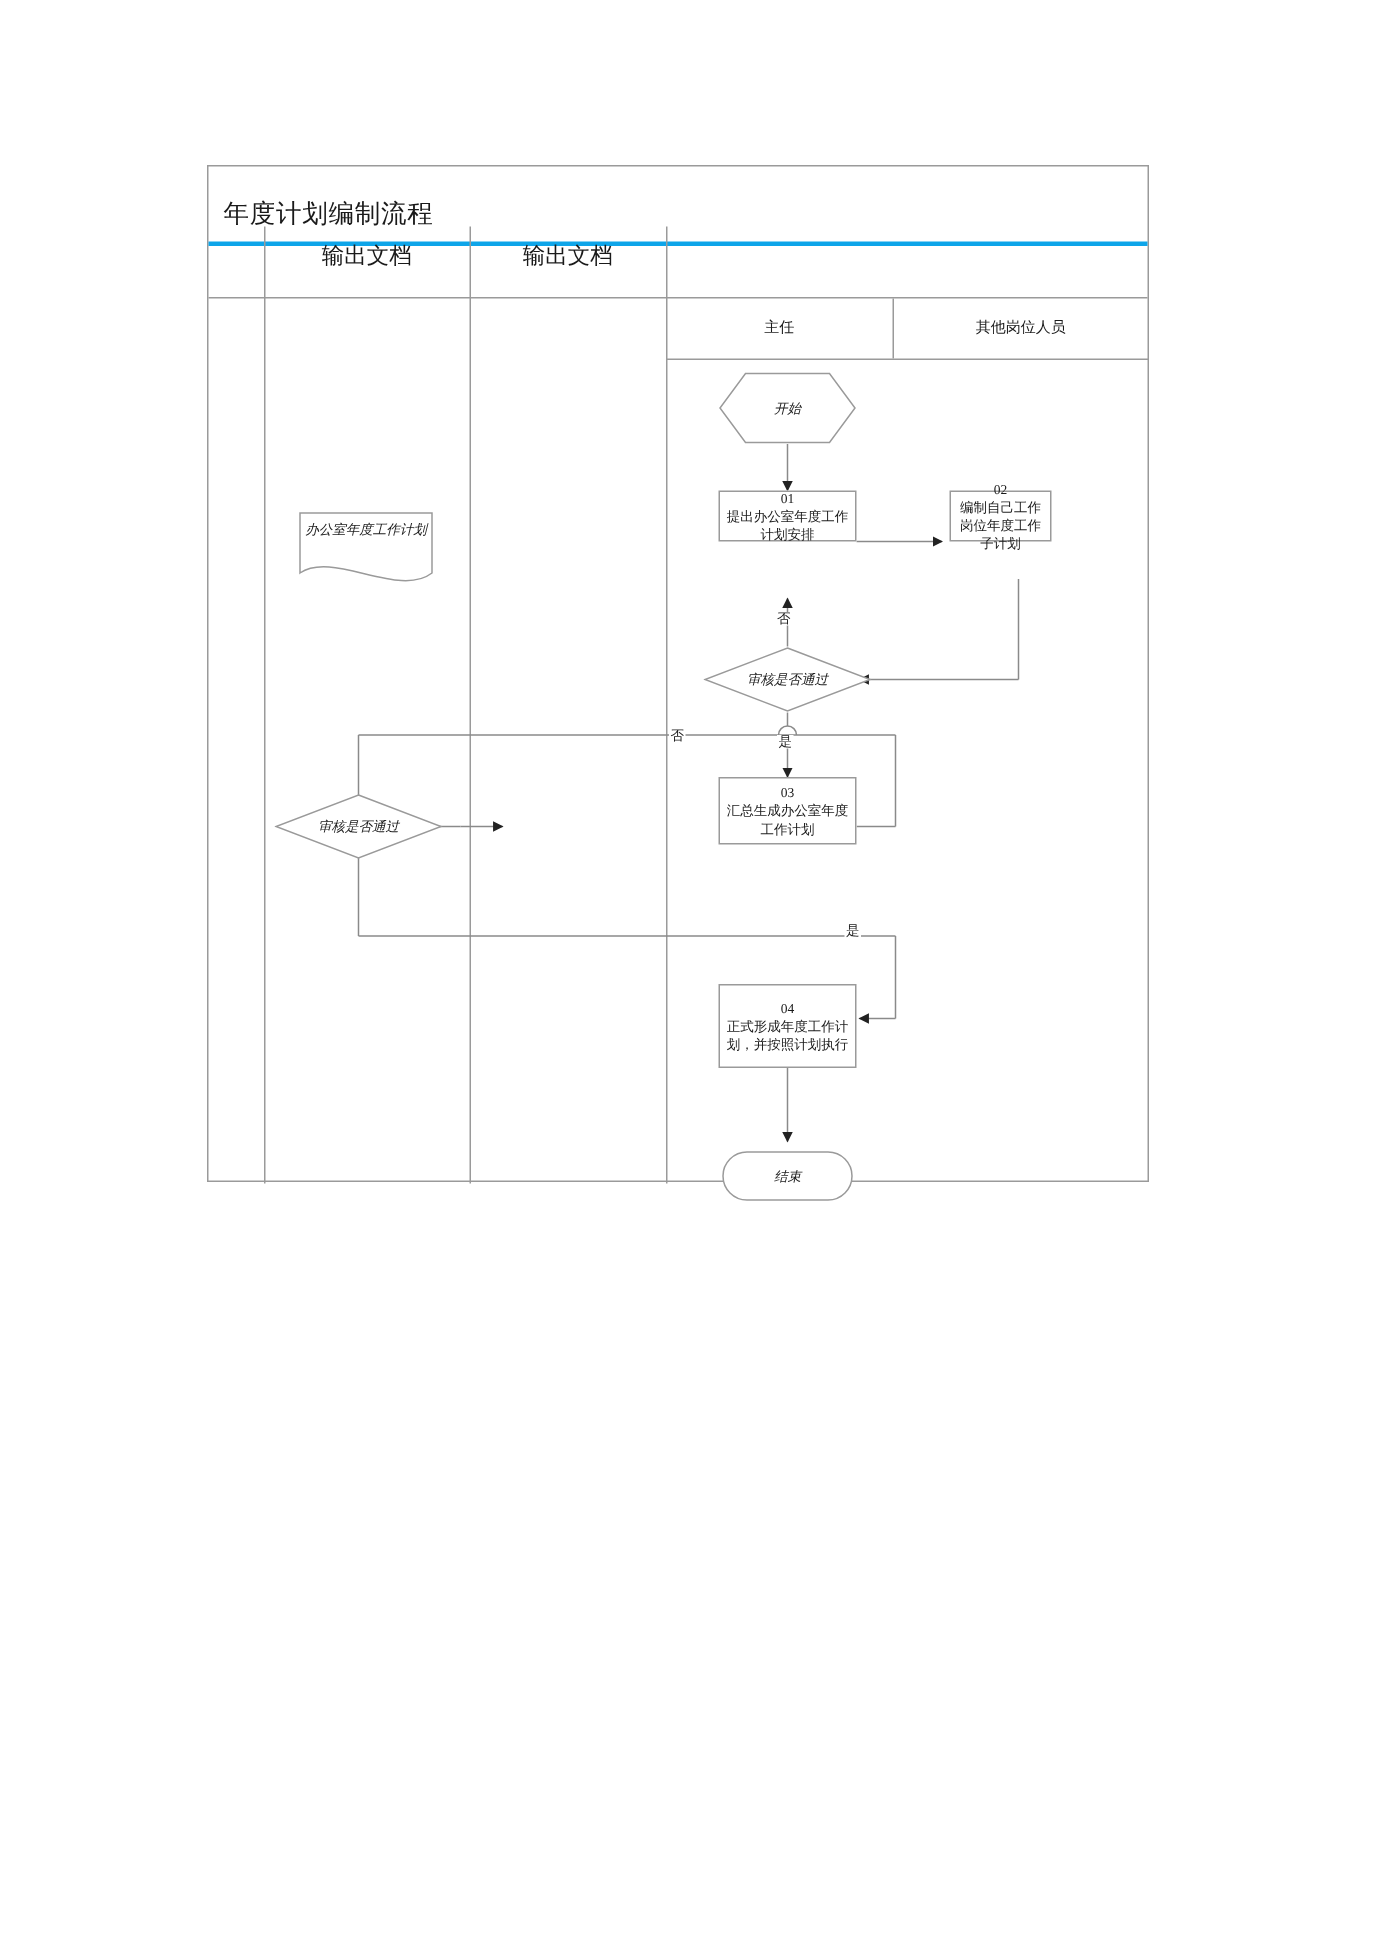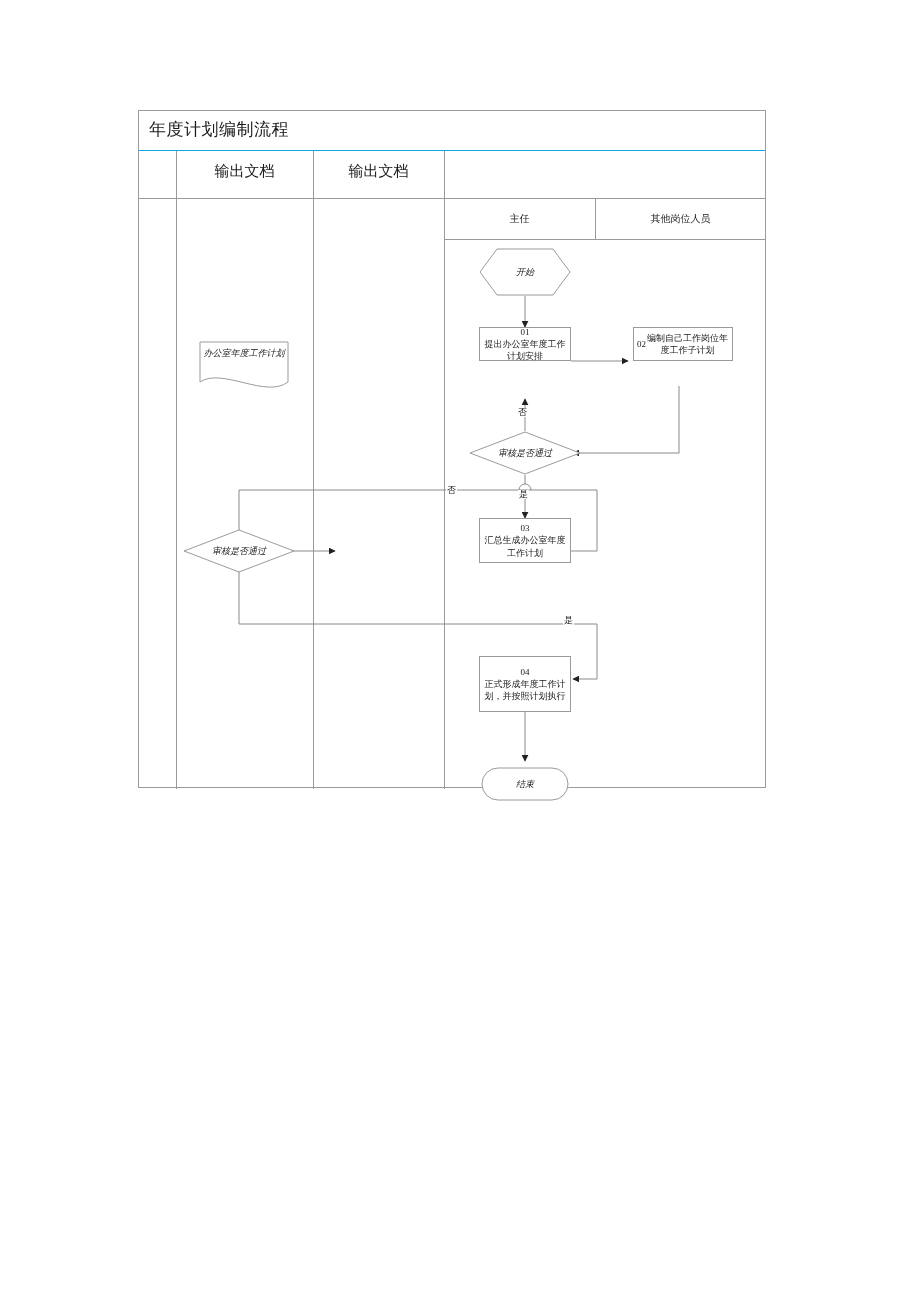--- a/index.html
+++ b/index.html
@@ -24,24 +24,24 @@
     width: 628px;
     height: 678px;
     border: 1px solid #9a9a9a;
     box-sizing: border-box;
     background: #fff;
   }
 
   
   #title-row {
     position: absolute;
-    left: 0; top: 0;
+    left: 0; top: 13px;
     width: 100%;
     height: 40px;
-    border-bottom: 1px solid #0ea5e9;
+    border-bottom: 3px solid #0ea5e9;
     box-sizing: border-box;
   }
   #title-text {
     position: absolute;
     left: 10px;
     top: 7px;
     font-size: 17px;
     letter-spacing: 0.5px;
     white-space: nowrap;
   }
@@ -215,21 +215,21 @@
       <polygon points="18,1 74,1 91,24 74,47 18,47 1,24" fill="#ffffff" stroke="#9a9a9a" stroke-width="1"></polygon>
     </svg>
     <span style="position:absolute;">开始</span>
   </div>
 
   <div class="node proc" style="left:340px; top:216px; width:92px; height:34px; flex-direction:column;">
     <span>01</span>
     <span>提出办公室年度工作计划安排</span>
   </div>
 
-  <div class="node proc" style="left:494px; top:216px; width:100px; height:34px; ">
+  <div class="node proc" style="left:494px; top:216px; width:68px; height:34px; flex-direction:column;">
     <span>02</span>
     <span>编制自己工作岗位年度工作子计划</span>
   </div>
 
   <div class="term" style="left:330px; top:320px; width:112px; height:44px;">
     <svg width="112" height="44" viewBox="0 0 112 44">
       <polygon points="56,1 111,22 56,43 1,22" fill="#ffffff" stroke="#9a9a9a" stroke-width="1"></polygon>
     </svg>
     <span style="position:absolute;">审核是否通过</span>
   </div>

